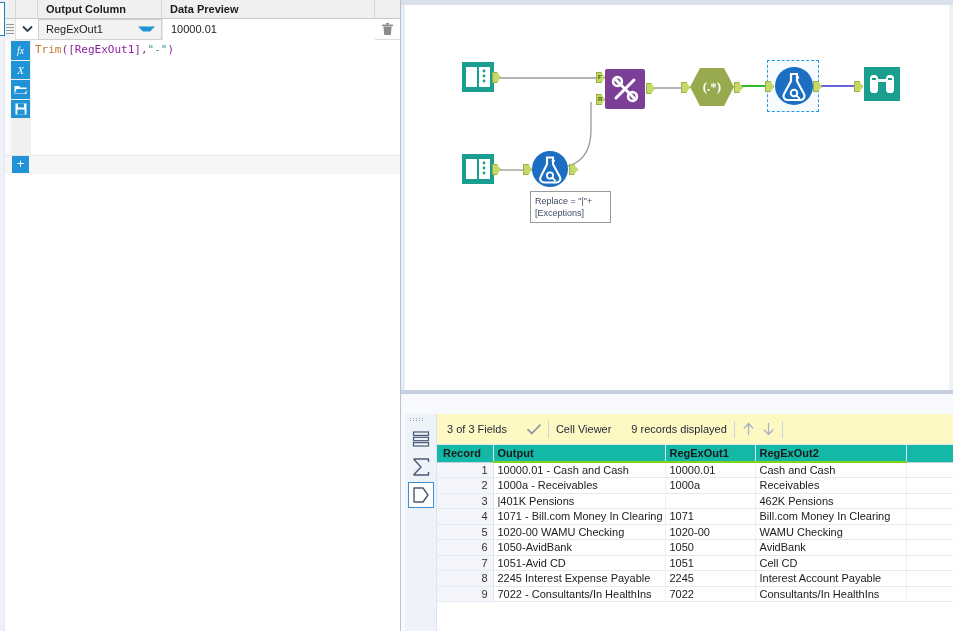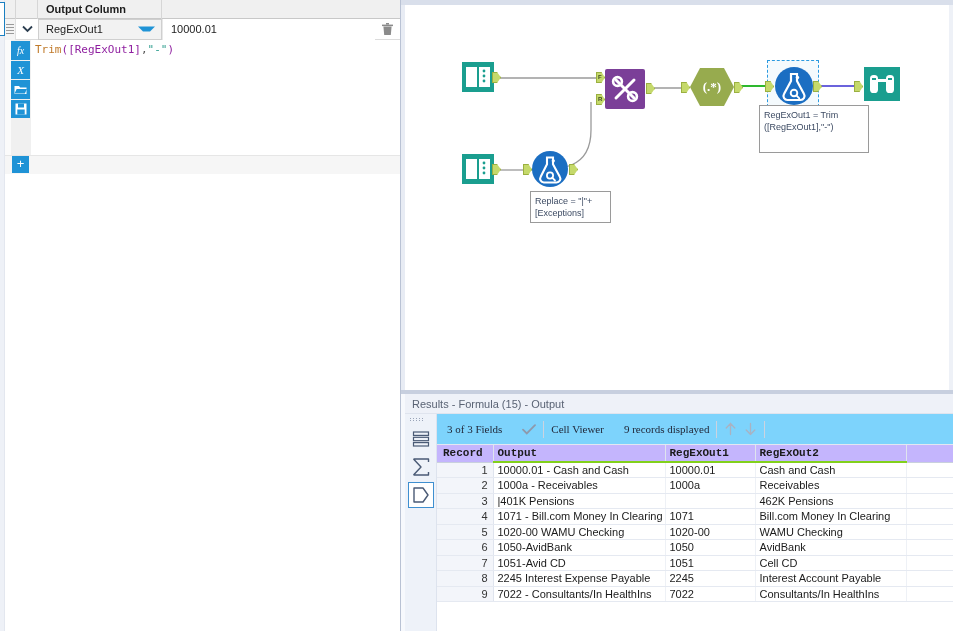--- a/index.html
+++ b/index.html
@@ -211,39 +211,38 @@
   }
   .rail-dots i { width:1px;height:1px;background:#9aa4b8; box-shadow:0 2px 0 #9aa4b8; }
   .rail-btn {
     position:absolute; left:7px; width:26px; height:26px;
     display:flex; align-items:center; justify-content:center; cursor:pointer;
   }
   .rail-btn.sel { border:1px solid #3f8fd0; background:#ffffff; }
 
   .res-toolbar {
     position:absolute; left:36px; top:24px; width:517px; height:31px;
-    background:#7dd3fc; display:flex; align-items:center; gap:7px;
-    padding-left:10px; border-bottom:1px solid #e2e7f1;font-family:Liberation Serif, serif;
+    background:#fef9c3; display:flex; align-items:center; gap:7px;
+    padding-left:10px; border-bottom:1px solid #e2e7f1;
   }
   .tb-text { font-size:11px; color:#22293a; white-space:nowrap; }
   .tb-caret { width:0;height:0;border-left:3.5px solid transparent;border-right:3.5px solid transparent;border-top:4px solid #5b6madd; border-top-color:#4e5a72; cursor:pointer;}
   .tb-sep { width:1px; height:17px; background:#ccd3e0; }
 
   .res-table {
     position:absolute; left:36px; top:55px; width:517px; height:186px;
     overflow:hidden; background:#ffffff;
   }
   table.grid { border-collapse:collapse; width:100%; table-layout:fixed; }
   table.grid th {
-    background:#c4b5fd; color:#1b1b1b; font-size:11px; font-weight:bold;
+    background:#14b8a6; color:#1b1b1b; font-size:11px; font-weight:bold;
     text-align:left; height:17px; padding:0 0 0 4px;
     border-bottom:2px solid #82d11b;
     border-right:1px solid #dfe4ee;
     white-space:nowrap;
-    font-family:Liberation Mono, monospace;
   }
   table.grid th.threc { text-align:left; padding-left:6px; border-bottom:1px solid #c9d0dd; }
   table.grid th.thpad { border-bottom:1px solid #c9d0dd; }
   table.grid td {
     font-size:11px; color:#1b1b1b; height:15.5px; padding:0 0 0 4px;
     border-bottom:1px solid #e5e9f1; border-right:1px solid #eef1f6;
     white-space:nowrap; overflow:hidden;
   }
   table.grid td.rec {
     text-align:right; padding-right:5px; background:#f3f5fa; color:#333;
@@ -262,20 +261,21 @@
 <div id="app">
 
   <div id="config-panel">
     <div class="cfg-edge"></div>
     <div class="cfg-edge-sel"></div>
 
     <div class="grid-header">
       <div class="gh-cell gh-c0"></div>
       <div class="gh-cell gh-c1"></div>
       <div class="gh-cell gh-c2">Output Column</div>
+      <div class="gh-cell gh-c3">Data Preview</div>
       <div class="gh-cell gh-c4"></div>
     </div>
 
     <div class="grid-row">
       <div class="gr-handle">
           <i></i>
           <i></i>
           <i></i>
           <i></i>
         </div>
@@ -434,33 +434,28 @@
         <circle cx="19" cy="19" r="18" fill="#1b6ec2"></circle>
         <path d="M16 7.5 h6 v6.8 l6.8 12.4 a3.8 3.8 0 0 1 -3.3 5.8 h-12.5 a3.8 3.8 0 0 1 -3.3 -5.8 l6.3 -12.4 z" fill="none" stroke="#ffffff" stroke-width="2.1"></path>
         <circle cx="19" cy="25.5" r="3.1" fill="none" stroke="#ffffff" stroke-width="1.8"></circle>
         <line x1="21.2" y1="27.7" x2="24" y2="30.5" stroke="#ffffff" stroke-width="1.8" stroke-linecap="round"></line>
         <circle cx="22.3" cy="10.8" r="1.6" fill="#ffffff"></circle>
       </svg>
     </div>
     <div class="anchor anchor-in" style="left:122px;top:164px;"></div>
     <div class="anchor anchor-out" style="left:168px;top:164px;"></div>
 
-    <div class="annot" style="left:358px;top:105px;width:110px;height:48px;">
-      <div>RegExOut1 = Trim</div>
-      <div>([RegExOut1],"-")</div>
-    </div>
     <div class="annot" style="left:129px;top:191px;width:81px;height:32px;">
       <div>Replace = "|"+</div>
       <div>[Exceptions]</div>
     </div>
   </div>
 
   <div id="results">
     <div class="res-titlebar"></div>
-    <div class="res-title">Results - Formula (15) - Output</div>
 
     <div class="res-leftrail"></div>
     <div class="rail-dots">
         <i></i>
         <i></i>
         <i></i>
         <i></i>
         <i></i>
       </div>
 

